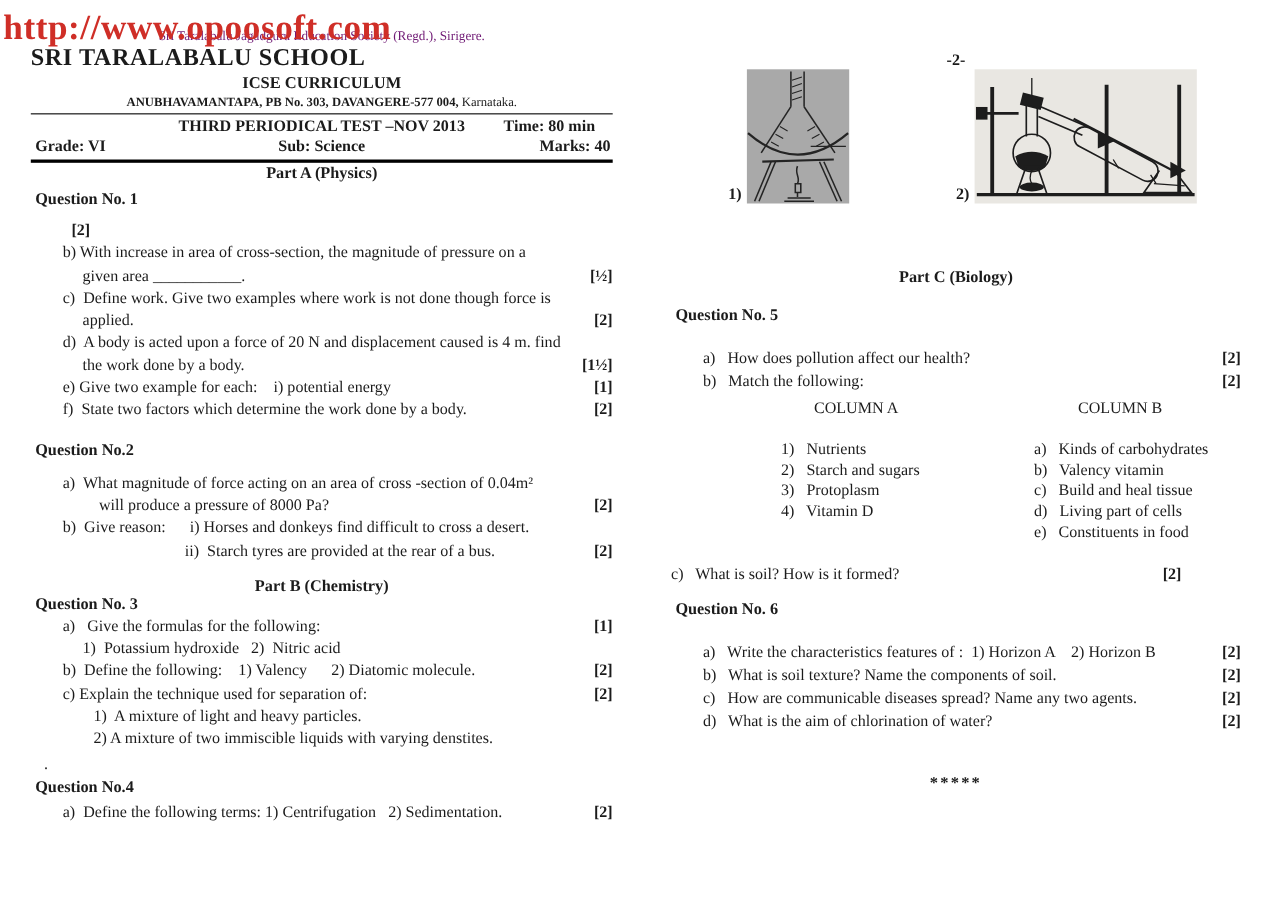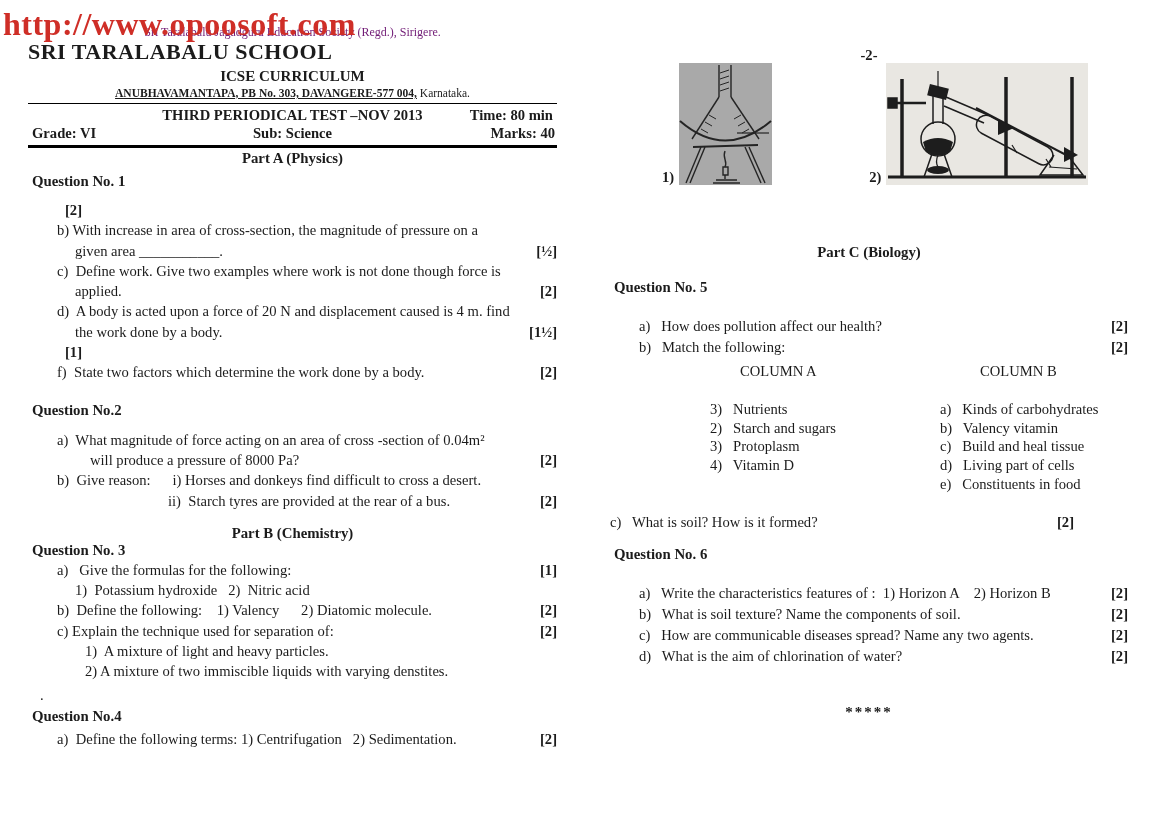--- a/index.html
+++ b/index.html
@@ -12,23 +12,23 @@
     font-size:32px;font-weight:bold;letter-spacing:.5px;color:var(--wm,#cf2e27);
   }
   .page{position:absolute;top:26px;}
   .page1{left:28px;width:529px;}
   .page2{left:610px;width:518px;top:40px;}
 
   .society{text-align:center;font-size:12px;line-height:12px;color:#701a75;}
   .school{text-align:left;font-size:22px;line-height:24px;font-weight:bold;margin-top:2px;letter-spacing:.5px;}
   .curr{text-align:center;font-size:15px;line-height:16px;font-weight:bold;margin-top:4px;}
   .addr{text-align:center;font-size:11.5px;line-height:13px;margin-top:3px;border-bottom:1.5px solid #000;padding-bottom:3px;}
-  .addr .b{font-weight:bold;text-decoration:underline;}
+  .addr .b{font-weight:bold;}
   .testrow{position:relative;text-align:center;font-weight:bold;font-size:14.6px;line-height:17px;margin-top:3px;}
-  .testrow .time{position:absolute;right:4px;}
+  .testrow .time{position:absolute;right:16px;}
   .graderow{position:relative;text-align:center;font-weight:bold;font-size:14.6px;line-height:15px;border-bottom:3.5px solid #000;padding-bottom:4px;margin-top:2px;}
   .graderow .grade{position:absolute;left:4px;}
   .graderow .marks{position:absolute;right:2px;}
   .parthead{text-align:center;font-weight:bold;font-size:14.8px;line-height:16px;margin-top:2px;}
   .parthead.pb{margin-top:14px;}
   .parthead.pc{margin-top:59px;}
 
   .qtitle{font-weight:bold;font-size:14.8px;line-height:15px;margin:20px 0 0 4px;}
   .qtitle.qt1{margin-top:8px;}
   .qtitle.tight{margin-top:2px;}
@@ -118,20 +118,21 @@
           <span class="qmark">[2]</span>
         </div>
         <div class="qline ind1">
           <span class="qtext">d)  A body is acted upon a force of 20 N and displacement caused is 4 m. find</span>
         </div>
         <div class="qline ind2">
           <span class="qtext">the work done by a body.</span>
           <span class="qmark">[1½]</span>
         </div>
         <div class="qline ind1">
+          <span class="qtext">e) Give two example for each:    i) potential energy</span>
           <span class="qmark">[1]</span>
         </div>
         <div class="qline ind1">
           <span class="qtext">f)  State two factors which determine the work done by a body.</span>
           <span class="qmark">[2]</span>
         </div>
       </div>
 
     <div class="qtitle">Question No.2</div>
     <div class="qlines mt18">
@@ -259,21 +260,21 @@
           <span class="qtext">b)   Match the following:</span>
           <span class="qmark">[2]</span>
         </div>
       </div>
 
     <div class="match">
       <div class="mcol mcolA">
         <div class="mhead">COLUMN A</div>
         <div>
             <div class="qline">
-              <span class="qtext">3)   Nutrients</span>
+              <span class="qtext">1)   Nutrients</span>
             </div>
             <div class="qline">
               <span class="qtext">2)   Starch and sugars</span>
             </div>
             <div class="qline">
               <span class="qtext">3)   Protoplasm</span>
             </div>
             <div class="qline">
               <span class="qtext">4)   Vitamin D</span>
             </div>

